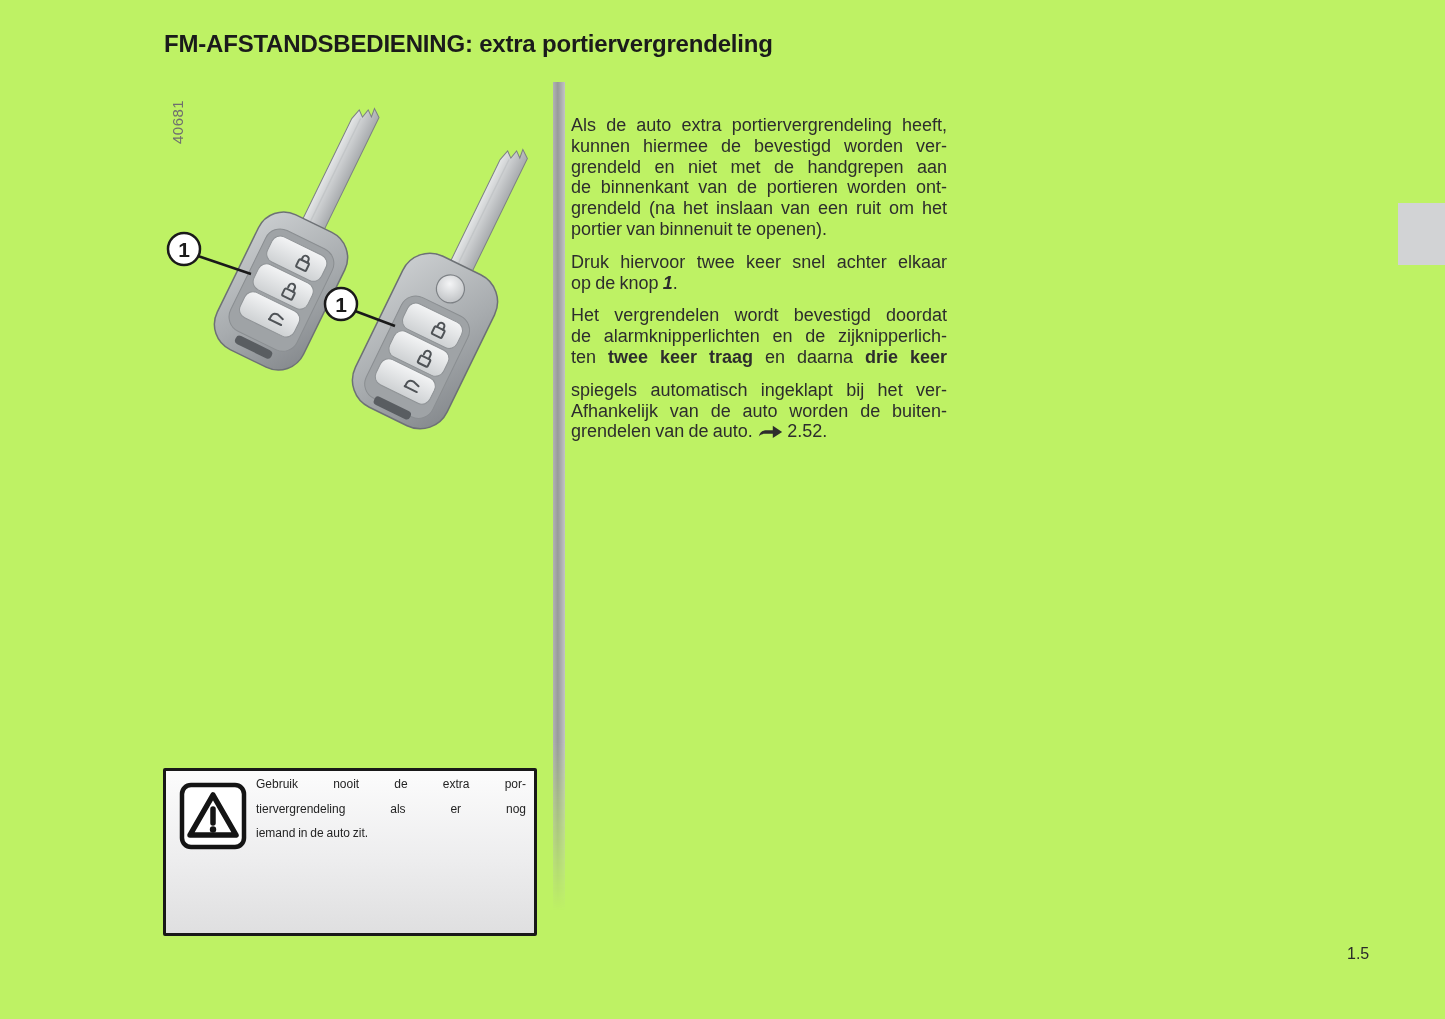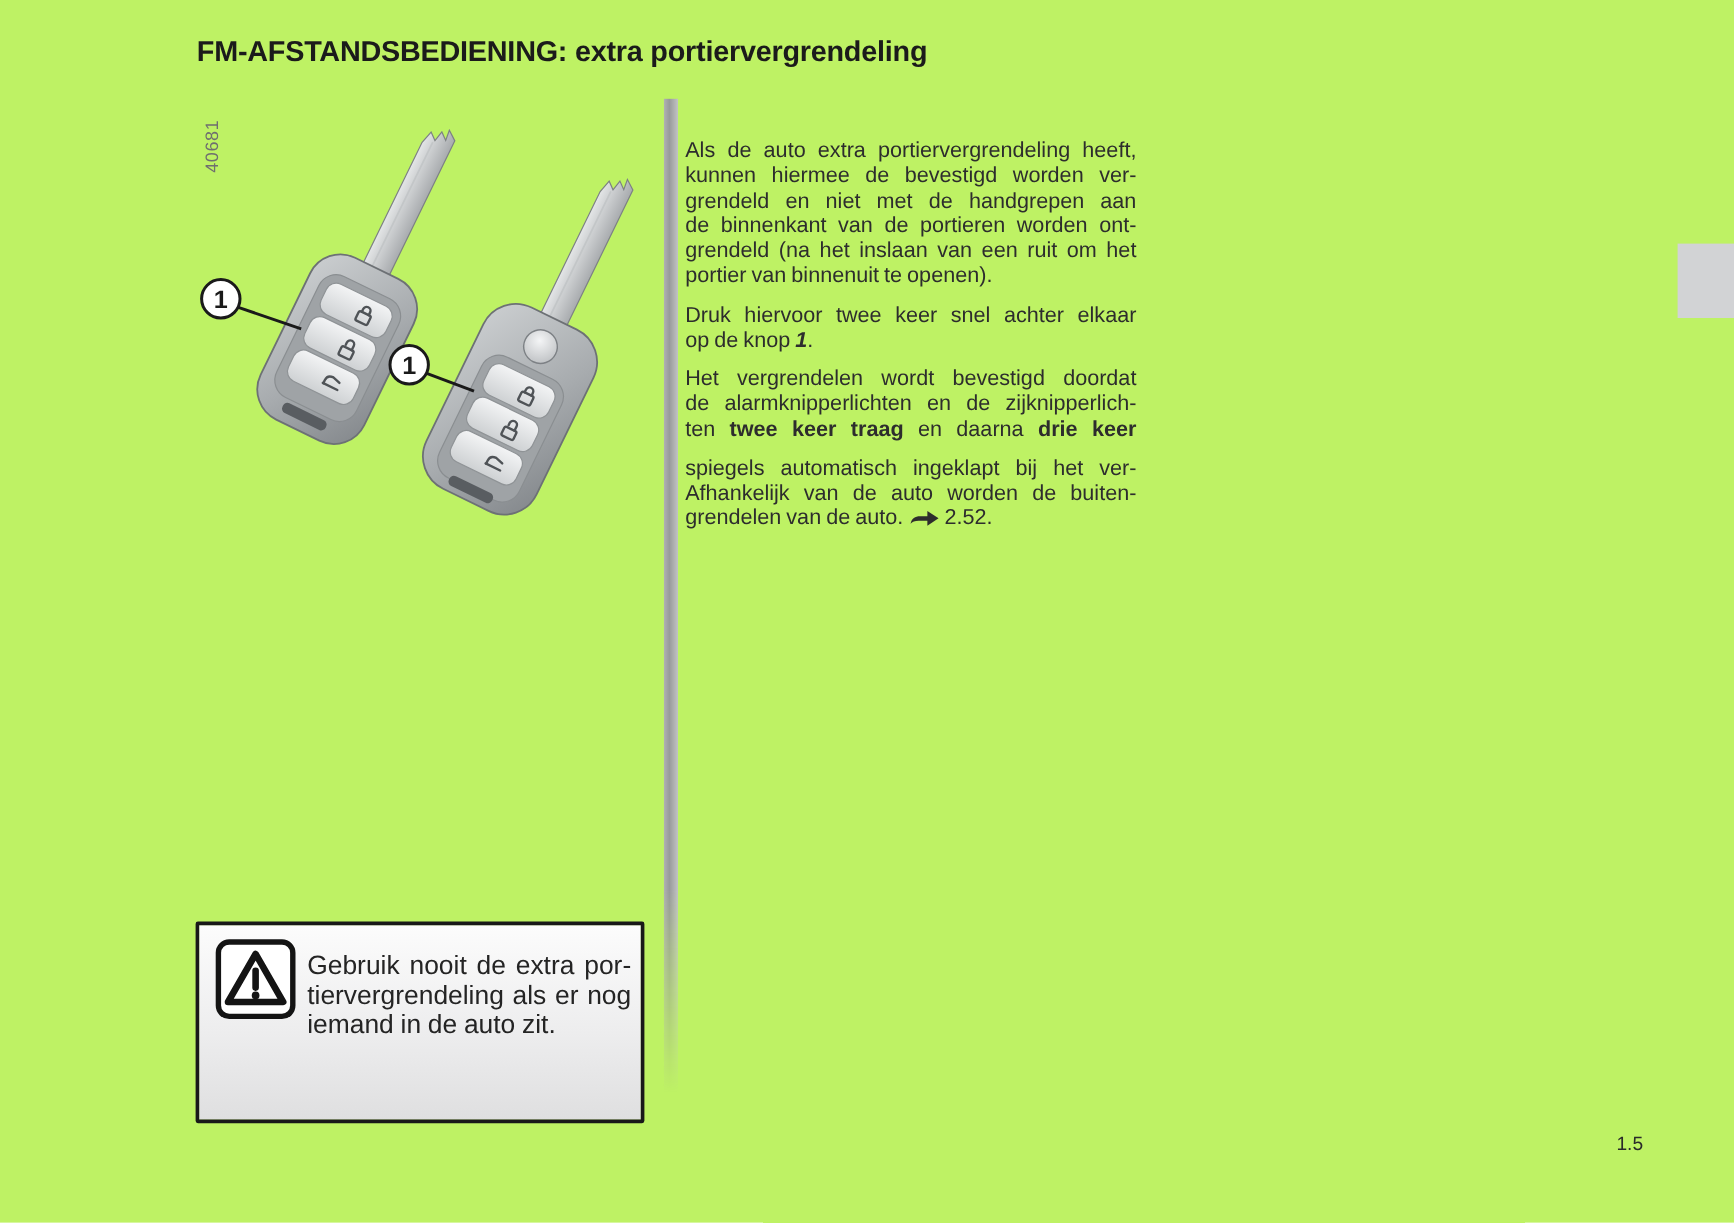--- a/index.html
+++ b/index.html
@@ -37,22 +37,22 @@
   .xref-arrow{display:inline-block;}
   .xref-arrow svg{vertical-align:-2px;}
   
   .warning{
     position:absolute;left:163px;top:768px;width:374px;height:168px;box-sizing:border-box;
     border:3px solid #191919;border-radius:2px;
     background:linear-gradient(180deg,#fcfcfc 0%,#ededee 55%,#dfdfe0 100%);
   }
   .warn-icon{position:absolute;left:13px;top:11px;width:68px;height:68px;}
   .warn-text{
-    position:absolute;left:90px;top:22px;width:270px;
-    font-size:22px;line-height:24.5px;color:#242424;
+    position:absolute;left:90px;top:1px;width:270px;
+    font-size:12px;line-height:24.5px;color:#242424;
   }
   .warn-text .line{word-spacing:-0.5px;}
   
   .tab{position:absolute;left:1398px;top:203px;width:47px;height:62px;background:#d2d3d5;}
   .page-num{position:absolute;left:1347px;top:945px;font-size:16px;color:#2a2a2a;}
 </style>
 </head>
 <body>
 
 <div class="page">

